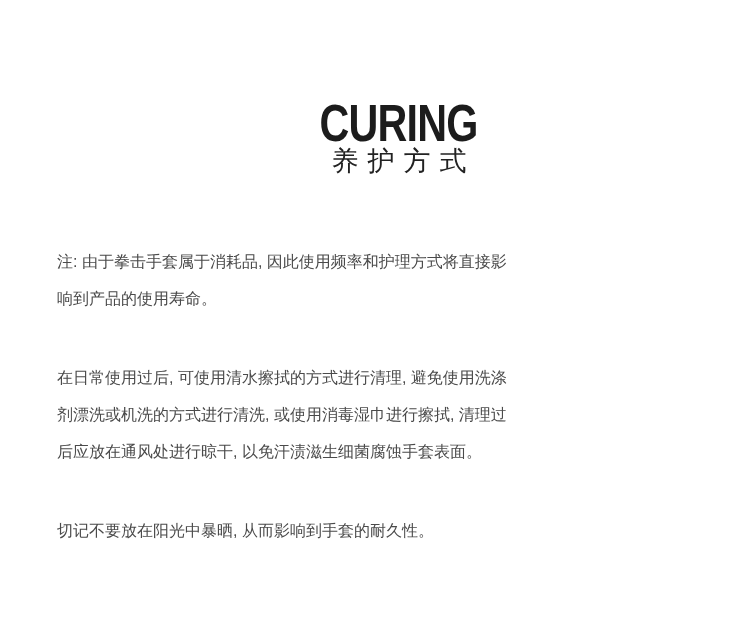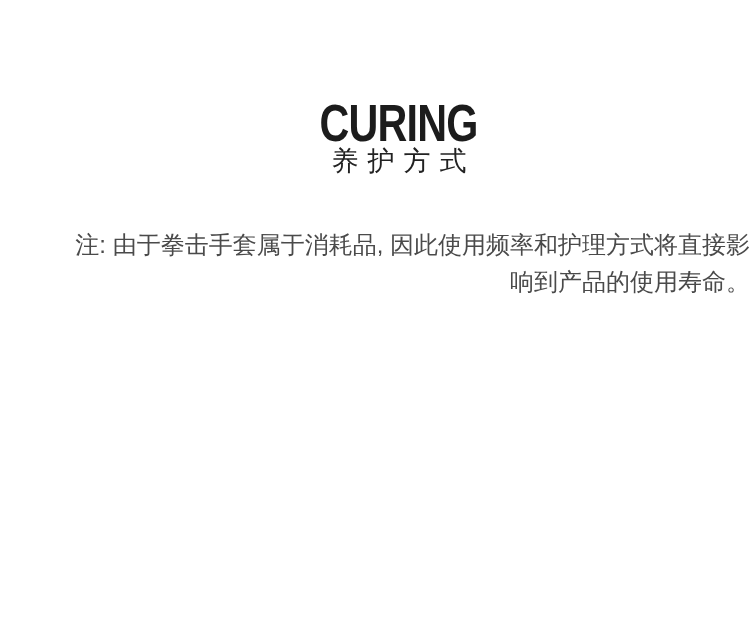--- a/index.html
+++ b/index.html
@@ -40,27 +40,26 @@
     font-size: 27px;
     line-height: 28px;
     font-weight: 400;
     letter-spacing: 9px;
     text-indent: 9px;
     color: var(--c-subtitle, #222222);
     white-space: nowrap;
   }
   .content {
     position: absolute;
-    top: 226px;
+    top: 243px;
     left: 57px;
     width: 693px;
     color: var(--c-body, #4a4a4a);
-    font-size: 24px;
+    font-size: 16px;
     line-height: 37px;
-    text-align: right;
   }
   .content p {
     margin: 0 0 42px 0;
     white-space: pre;
     letter-spacing: 0;
   }
   .content p:last-child {
     margin-bottom: 0;
   }
 </style>
@@ -69,14 +68,18 @@
 
 <div class="page">
   <div class="header">
     <h1 class="title-en">CURING</h1>
     <div class="title-zh">养护方式</div>
   </div>
 
   <div class="content">
     <p>注: 由于拳击手套属于消耗品, 因此使用频率和护理方式将直接影
 响到产品的使用寿命。</p>
+    <p>在日常使用过后, 可使用清水擦拭的方式进行清理, 避免使用洗涤
+剂漂洗或机洗的方式进行清洗, 或使用消毒湿巾进行擦拭, 清理过
+后应放在通风处进行晾干, 以免汗渍滋生细菌腐蚀手套表面。</p>
+    <p>切记不要放在阳光中暴晒, 从而影响到手套的耐久性。</p>
   </div>
 </div>
 
 </body></html>

